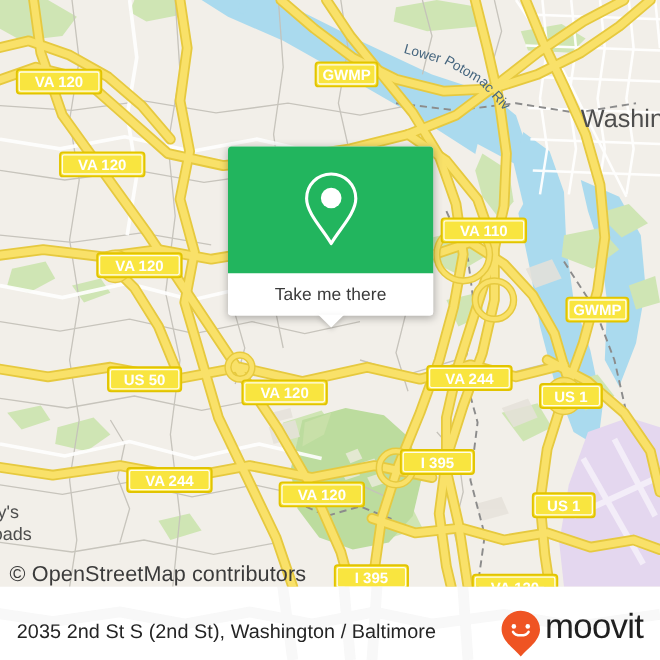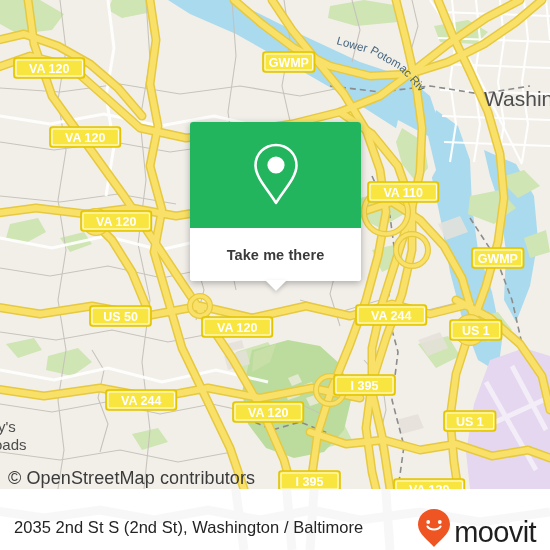--- a/index.html
+++ b/index.html
@@ -49,27 +49,26 @@
   }
   #popup-head {
     height: 106px;
     background: #22b55e;
     border-radius: 3px 3px 0 0;
     display: flex;
     align-items: center;
     justify-content: center;
   }
   #popup-body {
-    height: 53px;
+    height: 35px;
     background: #ffffff;
     border-radius: 0 0 3px 3px;
     display: flex;
     align-items: center;
     justify-content: center;
-    font-weight: bold;
   }
   #popup-label {
     font-size: 14.5px;
     color: #3a3a3a;
     letter-spacing: .1px;
   }
   #popup-tail {
     position: absolute;
     left: 50%;
     bottom: -10px;
@@ -104,21 +103,21 @@
     justify-content: space-between;
     padding: 0 14px 0 14px;
     box-sizing: border-box;
   }
   #footer-address {
     font-size: 16.5px;
     color: #242424;
     letter-spacing: .05px;
     white-space: nowrap;
   }
-  #brand { display: flex; align-items: flex-end; gap: 1px; }
+  #brand { display: flex; align-items: flex-start; gap: 1px; }
   #brand-word {
     font-size: 29px;
     color: #1f1f1f;
     letter-spacing: -0.6px;
     font-weight: 400;
   }
 </style>
 </head>
 <body>
 

